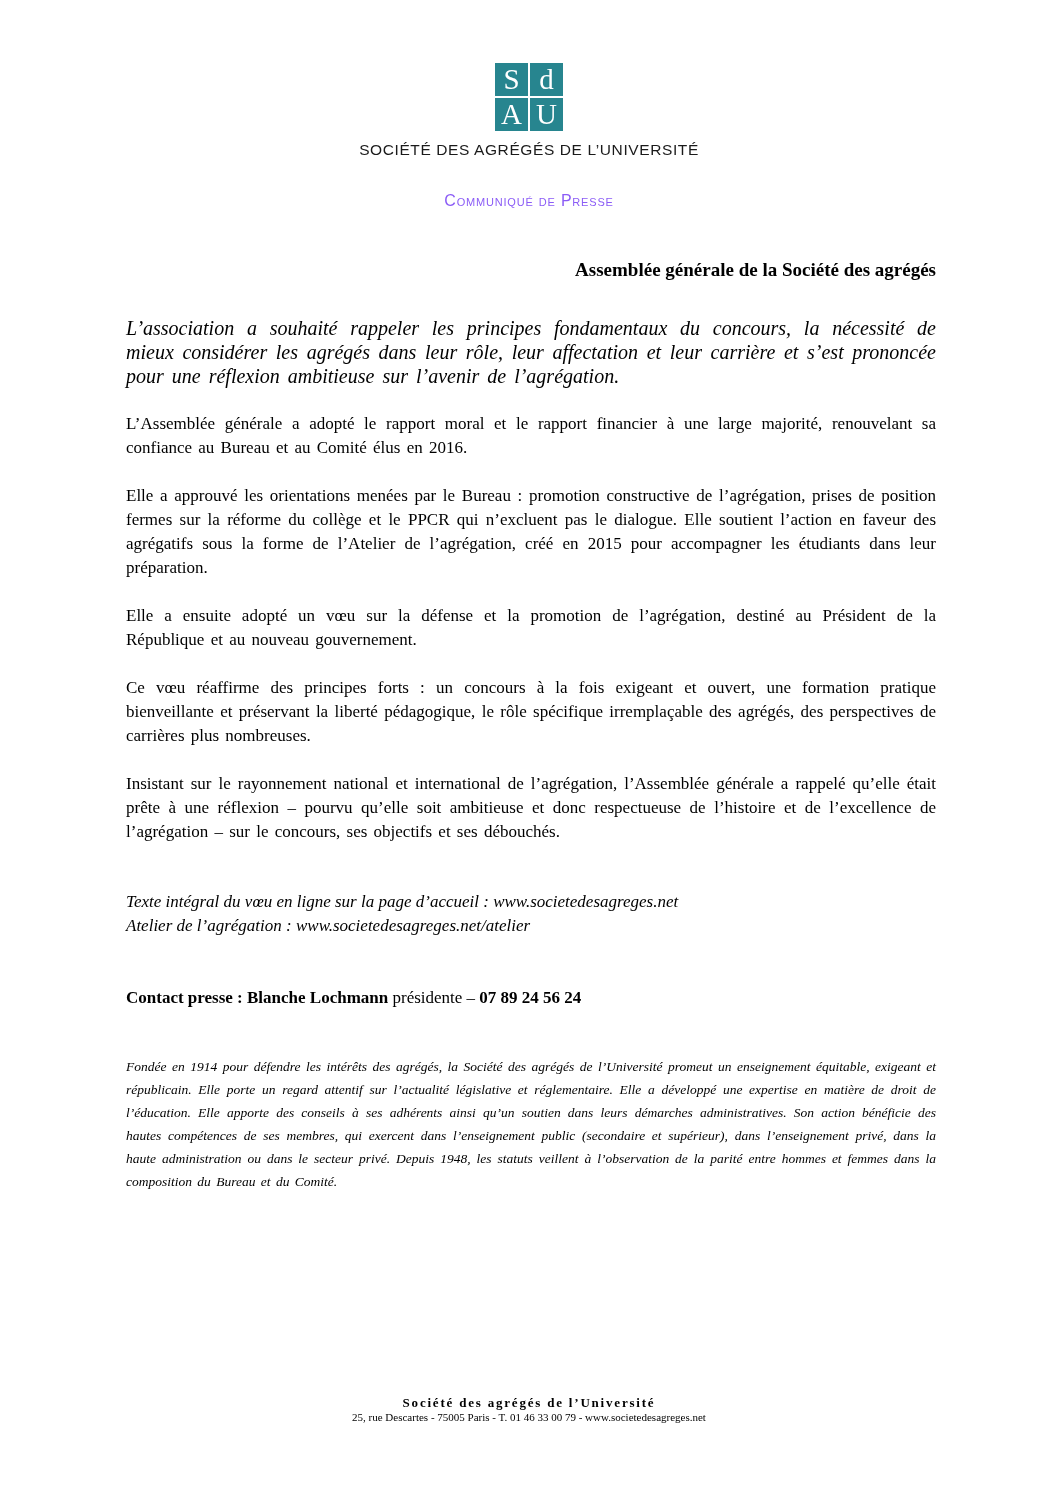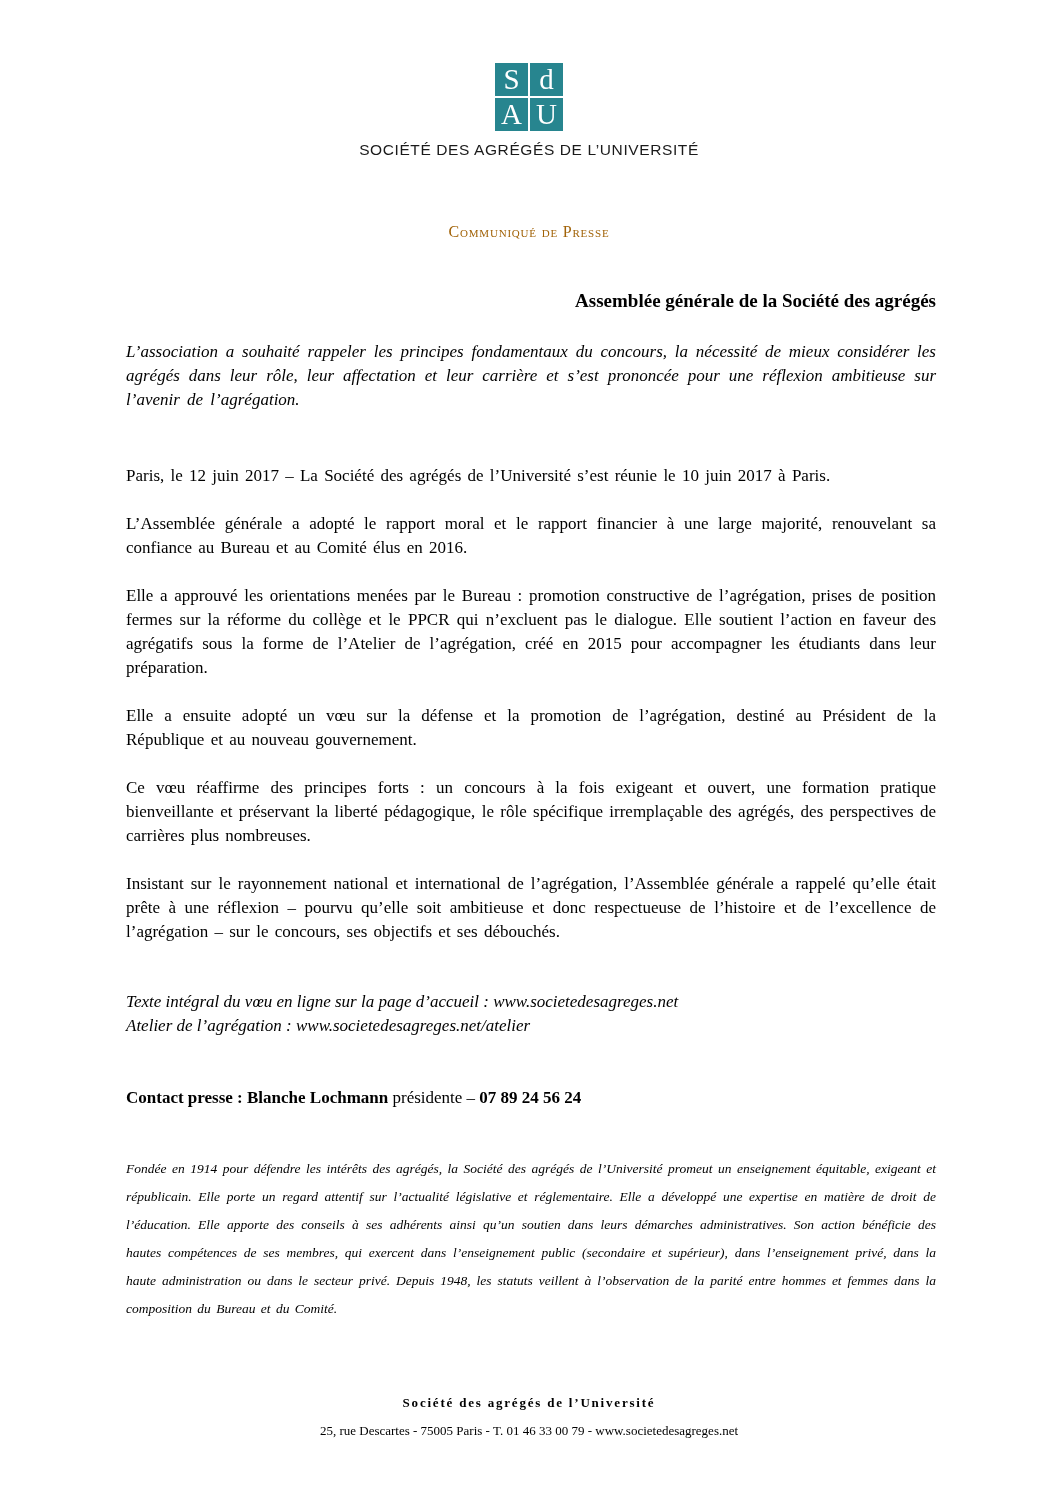--- a/index.html
+++ b/index.html
@@ -31,43 +31,43 @@
     overflow:hidden;
   }
   .org-name{
     margin-top:10px;
     font-family:"Liberation Sans", sans-serif;
     font-size:15.5px;
     letter-spacing:0.6px;
     color:#1a1a1a;
   }
   .doc-type{
-    margin-top:64px;
-    font-family:Liberation Serif, serif;
+    margin-top:33px;
+    font-family:Liberation Sans, sans-serif;
     font-variant:small-caps;
     font-size:16px;
     letter-spacing:0.8px;
-    color:#a16207;
+    color:#8b5cf6;
   }
   
   .content{
     position:relative;
     margin:0 122px 0 126px;
     width:810px;
   }
   .doc-title{
     margin:49px 0 0 0;
     text-align:right;
     font-size:19px;
     font-weight:bold;
   }
   .intro{
-    margin:28px 0 0 0;
+    margin:35px 0 0 0;
     font-style:italic;
-    font-size:17px;
+    font-size:20px;
     line-height:24px;
     text-align:justify;
     word-spacing:3px;
   }
   .para{
     font-size:17px;
     line-height:24px;
     text-align:justify;
     word-spacing:2px;
     margin:24px 0 0 0;
@@ -82,39 +82,39 @@
   .contact-line{
     margin-top:48px;
     font-size:17px;
     line-height:24px;
   }
   .bold{font-weight:bold;text-align:right;}
   .boilerplate{
     margin-top:45px;
     font-style:italic;
     font-size:13.5px;
-    line-height:28px;
+    line-height:23px;
     text-align:justify;
     word-spacing:2px;
   }
   
   .page-footer{
     position:absolute;
     left:0;right:0;
     top:1395px;
     text-align:center;
   }
   .footer-org{
     font-weight:bold;
     font-size:13px;
     letter-spacing:1.8px;
   }
   .footer-address{
-    margin-top:12px;
-    font-size:13px;
+    margin-top:0;
+    font-size:11px;
   }
 </style>
 </head>
 <body>
 
 <div class="page">
 
   <header class="page-header">
     <div class="logo">
       <div class="logo-cell" style="background: rgb(39, 133, 143);">S</div>
@@ -125,21 +125,20 @@
     <div class="org-name">SOCIÉTÉ DES AGRÉGÉS DE L’UNIVERSITÉ</div>
     <div class="doc-type">Communiqué de Presse</div>
   </header>
 
   <main class="content">
 
     <h1 class="doc-title">Assemblée générale de la Société des agrégés</h1>
 
     <p class="intro">L’association a souhaité rappeler les principes fondamentaux du concours, la nécessité de mieux considérer les agrégés dans leur rôle, leur affectation et leur carrière et s’est prononcée pour une réflexion ambitieuse sur l’avenir de l’agrégation.</p>
 
-    <p class="para first">Paris, le 12 juin 2017 – La Société des agrégés de l’Université s’est réunie le 10 juin 2017 à Paris.</p>
     <p class="para">L’Assemblée générale a adopté le rapport moral et le rapport financier à une large majorité, renouvelant sa confiance au Bureau et au Comité élus en 2016.</p>
     <p class="para">Elle a approuvé les orientations menées par le Bureau : promotion constructive de l’agrégation, prises de position fermes sur la réforme du collège et le PPCR qui n’excluent pas le dialogue. Elle soutient l’action en faveur des agrégatifs sous la forme de l’Atelier de l’agrégation, créé en 2015 pour accompagner les étudiants dans leur préparation.</p>
     <p class="para">Elle a ensuite adopté un vœu sur la défense et la promotion de l’agrégation, destiné au Président de la République et au nouveau gouvernement.</p>
     <p class="para">Ce vœu réaffirme des principes forts : un concours à la fois exigeant et ouvert, une formation pratique bienveillante et préservant la liberté pédagogique, le rôle spécifique irremplaçable des agrégés, des perspectives de carrières plus nombreuses.</p>
     <p class="para">Insistant sur le rayonnement national et international de l’agrégation, l’Assemblée générale a rappelé qu’elle était prête à une réflexion – pourvu qu’elle soit ambitieuse et donc respectueuse de l’histoire et de l’excellence de l’agrégation – sur le concours, ses objectifs et ses débouchés.</p>
 
     <div class="links-block">
       <div>Texte intégral du vœu en ligne sur la page d’accueil : www.societedesagreges.net</div>
       <div>Atelier de l’agrégation : www.societedesagreges.net/atelier</div>
     </div>

